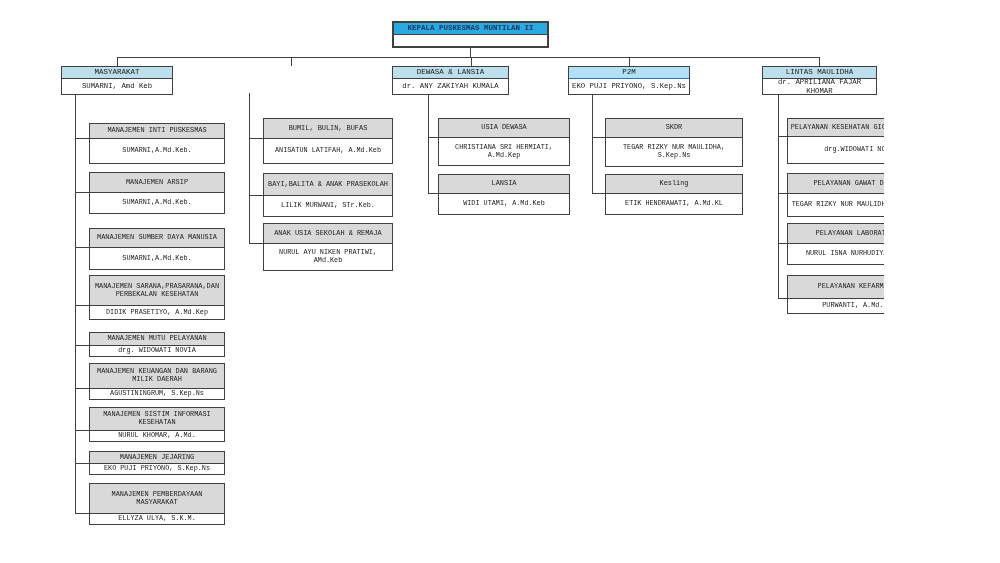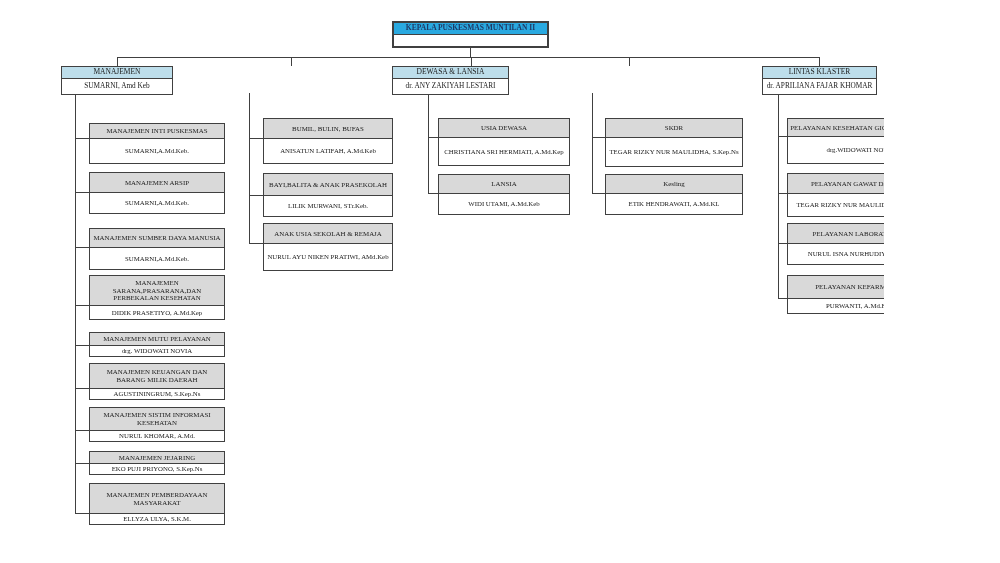--- a/index.html
+++ b/index.html
@@ -1,17 +1,17 @@
 <!DOCTYPE html>
 <html><head>
 <meta charset="utf-8">
 <style>
   html,body{margin:0;padding:0;background:#ffffff;}
   .canvas{position:relative;width:884px;height:563px;background:#fff;overflow:hidden;
-          font-family:Liberation Serif, serif;color:#1a1a1a;border-radius:19px;}
+          font-family:Liberation Mono, monospace;color:#1a1a1a;border-radius:19px;}
   .ln{position:absolute;background:#404040;display:block;}
   .box{position:absolute;border:1px solid #404040;background:#fff;box-sizing:border-box;}
   .hd,.nm{display:flex;align-items:center;justify-content:center;text-align:center;
           line-height:1.15;box-sizing:border-box;padding:0 2px;}
   
   .rootbox{border-width:2px;}
   .rootbox .hd{background:#29A9E0;border-bottom:1px solid #404040;font-size:7.5px;
                font-weight:bold;color:#1F3864;height:12px;}
   .rootbox .nm{height:11px;}
   
@@ -64,29 +64,33 @@
   <i class="ln" style="left:778px;top:193px;width:9px;height:1px"></i>
   <i class="ln" style="left:778px;top:243px;width:9px;height:1px"></i>
   <i class="ln" style="left:778px;top:298px;width:9px;height:1px"></i>
 
   <div class="box rootbox" style="left:392px;top:21px;width:157px">
     <div class="hd">KEPALA PUSKESMAS MUNTILAN II</div>
     <div class="nm"></div>
   </div>
 
   <div class="box bbox" style="left:61px;top:66px;width:112px">
-    <div class="hd">MANAJEMEN</div>
+    <div class="hd">MASYARAKAT</div>
     <div class="nm">SUMARNI, Amd Keb</div>
   </div>
   <div class="box bbox" style="left:392px;top:66px;width:117px">
     <div class="hd">DEWASA &amp; LANSIA</div>
-    <div class="nm">dr. ANY ZAKIYAH LESTARI</div>
+    <div class="nm">dr. ANY ZAKIYAH KUMALA</div>
+  </div>
+  <div class="box bbox p2m" style="left:568px;top:66px;width:122px">
+    <div class="hd">P2M</div>
+    <div class="nm">EKO PUJI PRIYONO, S.Kep.Ns</div>
   </div>
   <div class="box bbox" style="left:762px;top:66px;width:115px">
-    <div class="hd">LINTAS KLASTER</div>
+    <div class="hd">LINTAS MAULIDHA</div>
     <div class="nm">dr. APRILIANA FAJAR KHOMAR</div>
   </div>
 
   <div class="box obox" style="left:89px;top:123px;width:136px">
     <div class="hd" style="height:15px">MANAJEMEN INTI PUSKESMAS</div>
     <div class="nm" style="height:24px">SUMARNI,A.Md.Keb.</div>
   </div>
   <div class="box obox" style="left:89px;top:172px;width:136px">
     <div class="hd" style="height:20px">MANAJEMEN ARSIP</div>
     <div class="nm" style="height:20px">SUMARNI,A.Md.Keb.</div>

